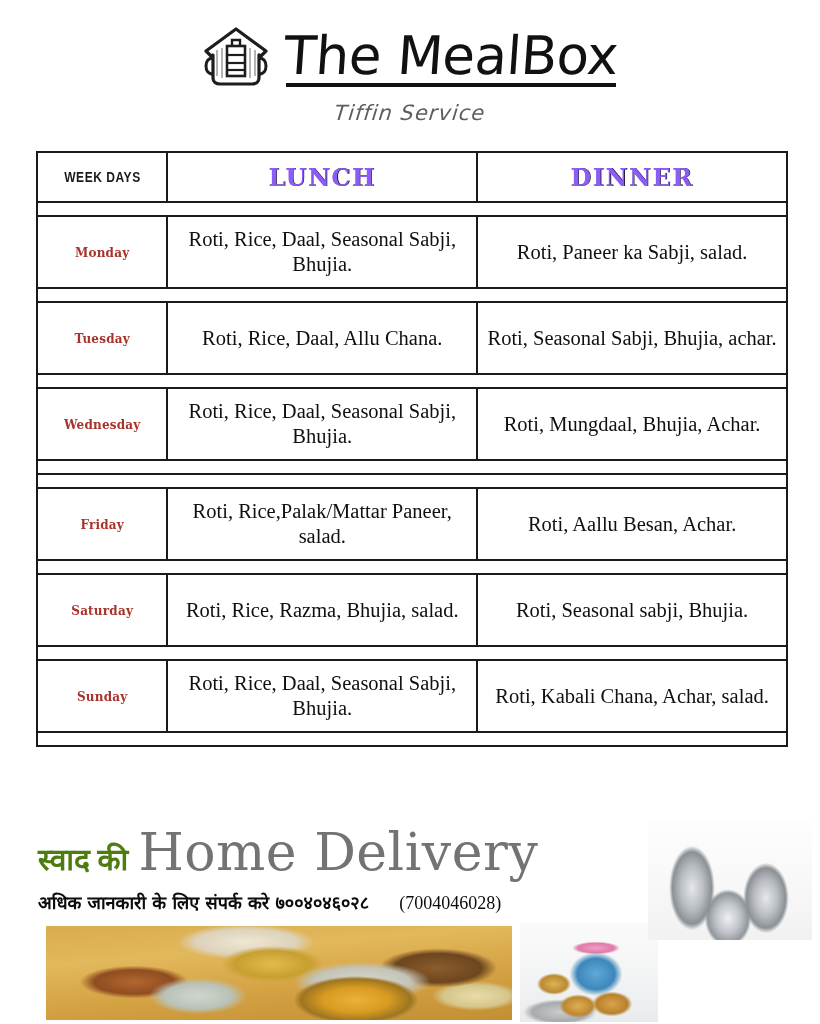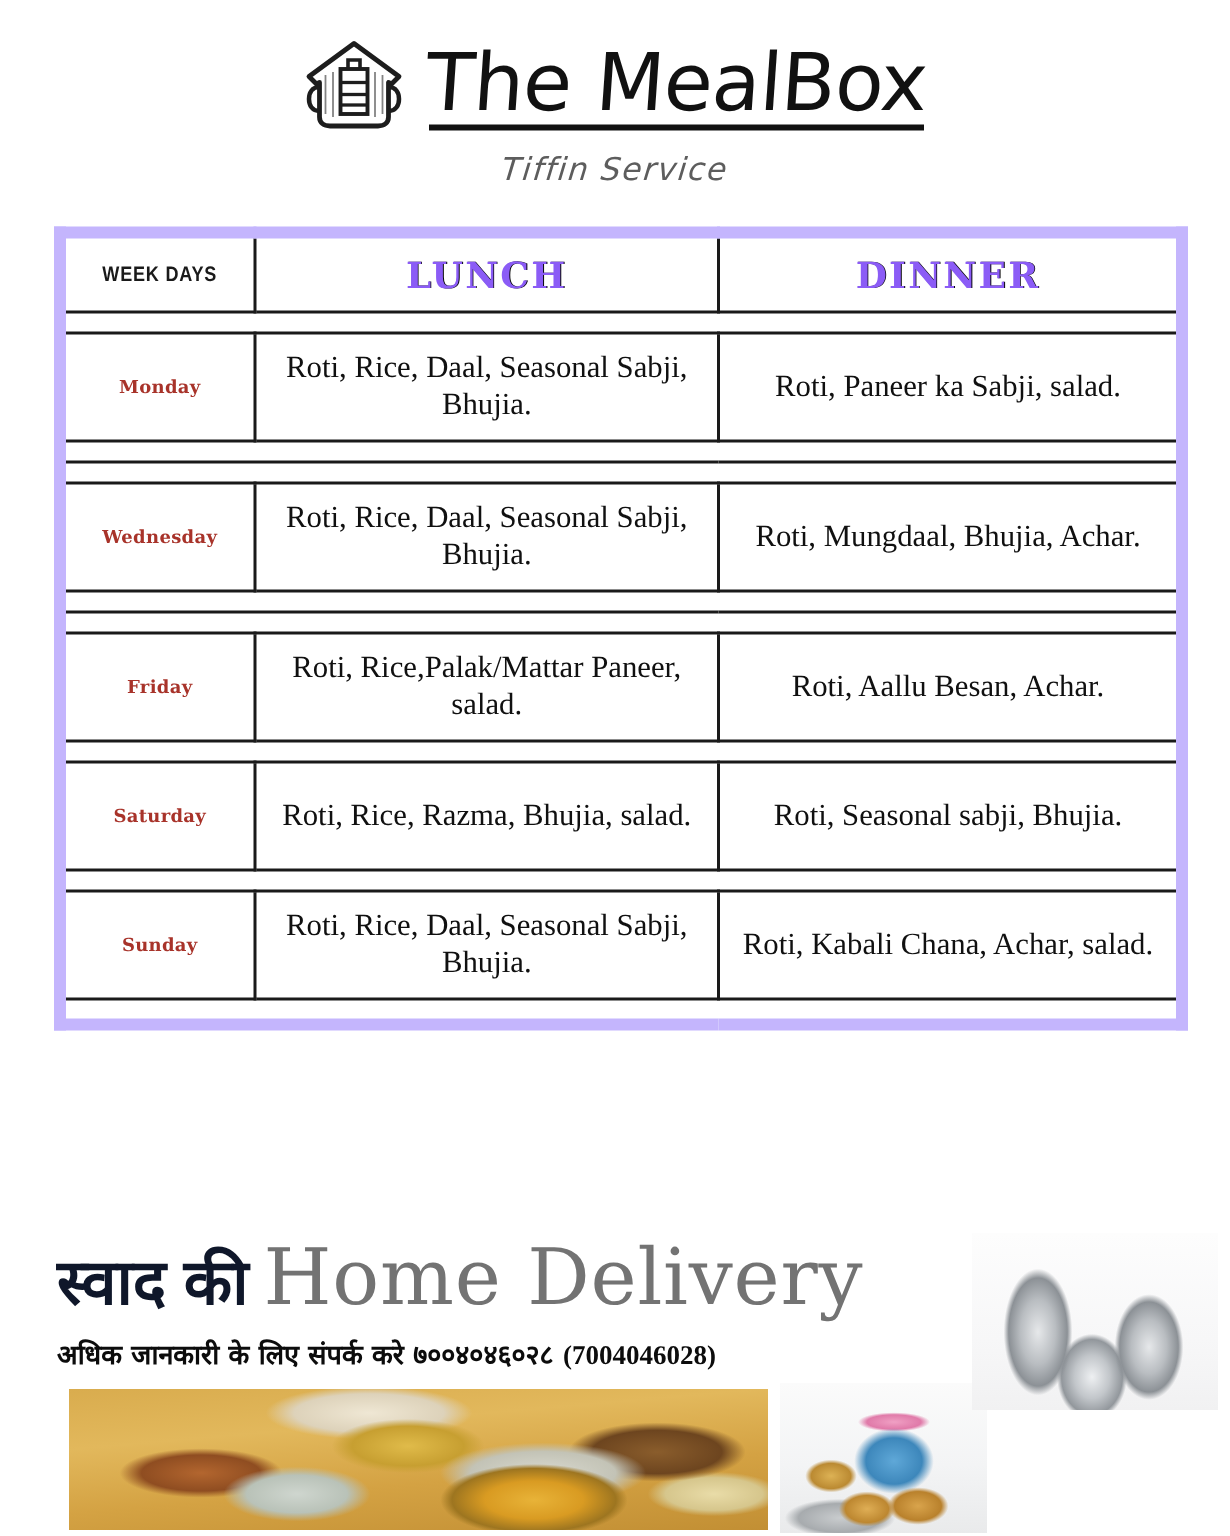--- a/index.html
+++ b/index.html
@@ -68,21 +68,21 @@
   }
 
   
   .menu-table-wrap {
     margin: 26px 32px 0 36px;
   }
   table.menu {
     border-collapse: collapse;
     width: 752px;
     table-layout: fixed;
-    border: 8px solid #c4b5fd;
+    border: 2px solid #c4b5fd;
   }
   table.menu td {
     border: 2px solid #1a1a1a;
     vertical-align: middle;
     text-align: center;
     padding: 4px 6px;
   }
   .col-day   { width: 130px; }
   .col-lunch { width: 309px; }
   .col-dinner{ width: 309px; }
@@ -146,24 +146,24 @@
   .tagline-row {
     position: absolute;
     left: 38px;
     top: 8px;
     display: flex;
     align-items: baseline;
     gap: 10px;
     white-space: nowrap;
   }
   .tagline-hi {
-    font-family: Liberation Sans, sans-serif;
-    font-size: 42px;
+    font-family: Liberation Serif, serif;
+    font-size: 30px;
     font-weight: 700;
-    color: #0f172a;
+    color: #4d7c0f;
     line-height: 1;
   }
   .tagline-en {
     font-family: "DejaVu Serif", serif;
     font-size: 52px;
     font-weight: 400;
     color: #737373;
     line-height: 1;
     letter-spacing: 0.5px;
   }
@@ -172,22 +172,23 @@
     left: 38px;
     top: 72px;
     font-family: "DejaVu Sans", sans-serif;
     font-size: 18px;
     font-weight: 600;
     color: #0c0c0c;
     white-space: nowrap;
   }
   .contact-line .num-en {
     font-family: "Liberation Serif", serif;
-    font-weight: 700;
+    font-weight: 400;
     font-size: 18px;
+    margin-left: 24px;
   }
 
   
   .photo {
     position: absolute;
     overflow: hidden;
   }
   .photo-food {
     left: 46px;
     top: 108px;
@@ -284,20 +285,25 @@
       <tr class="data">
         <td><span class="day-name">Monday</span></td>
         <td><span class="meal-text">Roti, Rice, Daal, Seasonal Sabji, Bhujia.</span></td>
         <td><span class="meal-text">Roti, Paneer ka Sabji, salad.</span></td>
       </tr>
 
       <tr class="spacer">
           <td colspan="3"></td>
         </tr>
 
+      <tr class="data">
+        <td><span class="day-name">Tuesday</span></td>
+        <td><span class="meal-text">Roti, Rice, Daal, Allu Chana.</span></td>
+        <td><span class="meal-text">Roti, Seasonal Sabji, Bhujia, achar.</span></td>
+      </tr>
 
       <tr class="spacer">
           <td colspan="3"></td>
         </tr>
 
       <tr class="data">
         <td><span class="day-name">Wednesday</span></td>
         <td><span class="meal-text">Roti, Rice, Daal, Seasonal Sabji, Bhujia.</span></td>
         <td><span class="meal-text">Roti, Mungdaal, Bhujia, Achar.</span></td>
       </tr>

